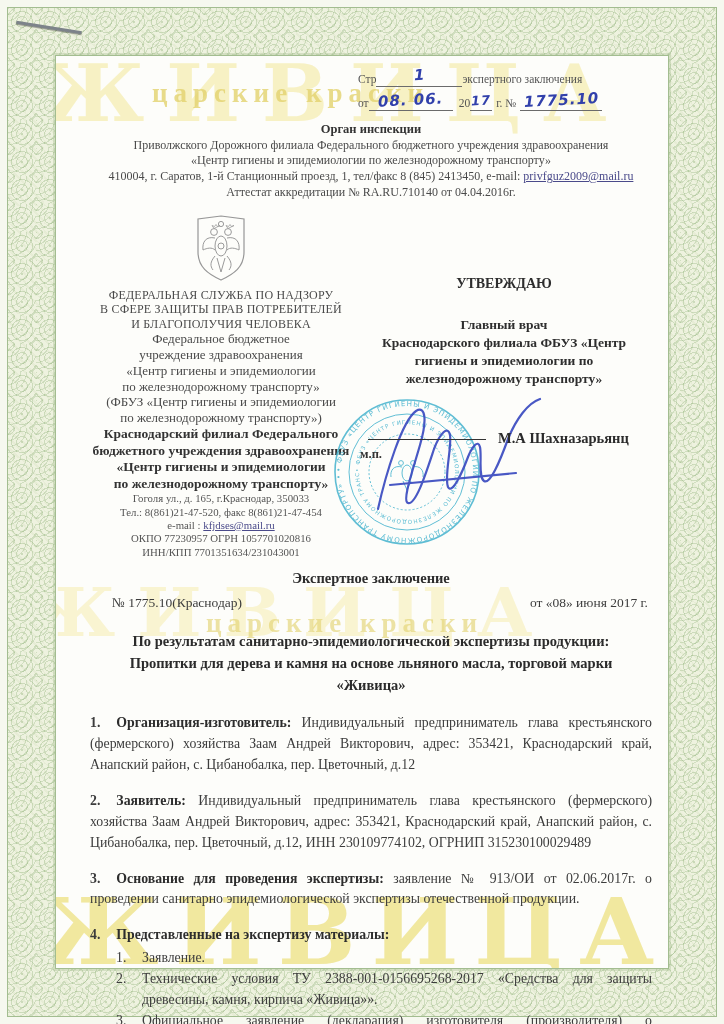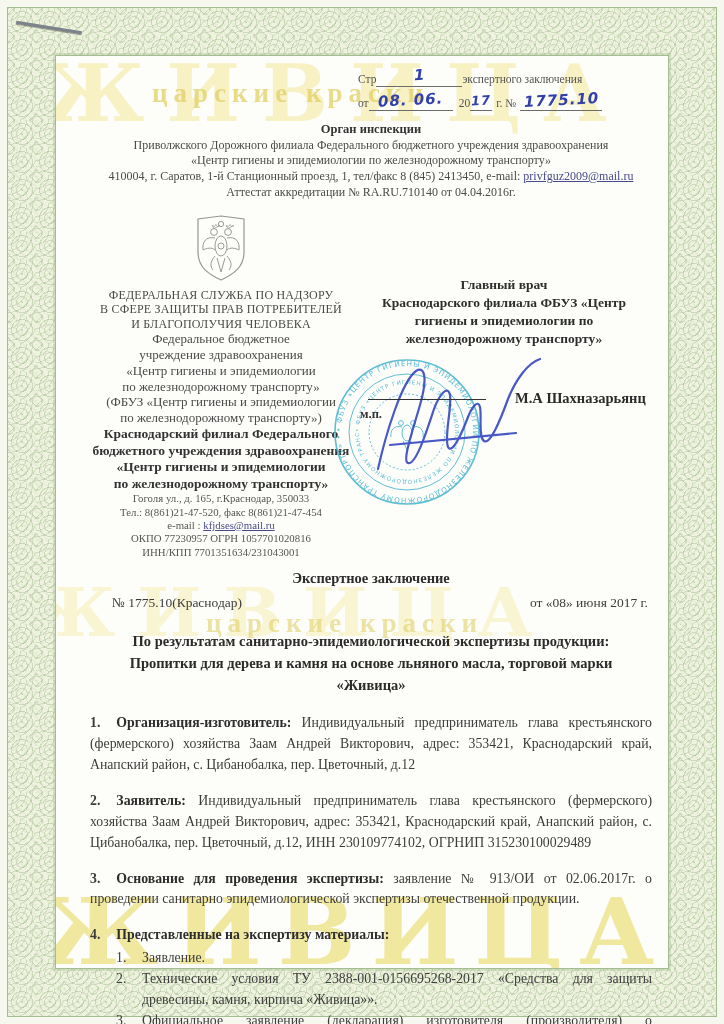--- a/index.html
+++ b/index.html
@@ -65,21 +65,21 @@
   .org-line{font-size:13px;line-height:1.22;color:#4a4a4a;}
   .org-bold{font-size:13.5px;line-height:1.22;font-weight:bold;color:#333;}
   .org-small{font-size:10.8px;line-height:1.25;color:#555;}
   .appr-title{font-weight:bold;font-size:14px;color:#2e2e2e;margin-bottom:24px;}
   .appr-line{font-weight:bold;font-size:13.5px;line-height:1.35;color:#2e2e2e;}
   .sign-zone{position:relative;height:150px;margin-top:10px;text-align:left;}
   .stamp{position:absolute;left:-22px;top:-2px;opacity:.88;}
   .signature{position:absolute;left:-4px;top:-22px;z-index:3;}
   .name-row{position:absolute;left:14px;top:30px;z-index:4;white-space:nowrap;}
   .name-line{display:inline-block;width:118px;border-bottom:1.5px solid #333;vertical-align:middle;}
-  .sig-name{font-weight:bold;font-size:14.5px;color:#2b2b2b;margin-left:25px;}
+  .sig-name{font-weight:bold;font-size:14.5px;color:#2b2b2b;margin-left:8px;}
   .mp{position:absolute;left:6px;top:48px;font-weight:bold;font-size:12.5px;color:#333;z-index:4;}
   
   .concl-head{text-align:center;font-weight:bold;font-size:14.5px;color:#2d2d2d;margin-top:11px;}
   .num-row{display:flex;justify-content:space-between;font-size:13.5px;margin:8px 6px 20px 24px;color:#3c3c3c;}
   .doc-title{text-align:center;font-weight:bold;font-size:14.5px;line-height:1.5;color:#2b2b2b;margin:0 8px 16px;}
   
   .sec{font-size:13.8px;line-height:1.52;text-align:justify;margin:0 2px 15px;color:#3c3c3c;}
   .sec .n{font-weight:bold;margin-right:16px;}
   .sec .lbl{font-weight:bold;color:#2d2d2d;}
   .sec ol{margin:2px 0 0;padding:0;list-style:none;}
@@ -164,20 +164,21 @@
         <div class="org-bold">«Центр гигиены и эпидемиологии</div>
         <div class="org-bold">по железнодорожному транспорту»</div>
         <div class="org-small">Гоголя ул., д. 165, г.Краснодар, 350033</div>
         <div class="org-small">Тел.: 8(861)21-47-520, факс 8(861)21-47-454</div>
         <div class="org-small"><span>e-mail :</span> <span class="email">kfjdses@mail.ru</span></div>
         <div class="org-small">ОКПО  77230957  ОГРН 1057701020816</div>
         <div class="org-small">ИНН/КПП 7701351634/231043001</div>
       </div>
 
       <div class="col-r">
+        <div class="appr-title">УТВЕРЖДАЮ</div>
         <div class="appr-line">Главный врач</div>
         <div class="appr-line">Краснодарского филиала ФБУЗ «Центр</div>
         <div class="appr-line">гигиены и эпидемиологии по</div>
         <div class="appr-line">железнодорожному транспорту»</div>
 
         <div class="sign-zone">
           <svg class="stamp" width="150" height="150" viewBox="0 0 150 150">
             <defs>
               <path id="stc1" d="M75,75 m-66,0 a66,66 0 1,1 132,0 a66,66 0 1,1 -132,0"></path>
               <path id="stc2" d="M75,75 m-48,0 a48,48 0 1,1 96,0 a48,48 0 1,1 -96,0"></path>

